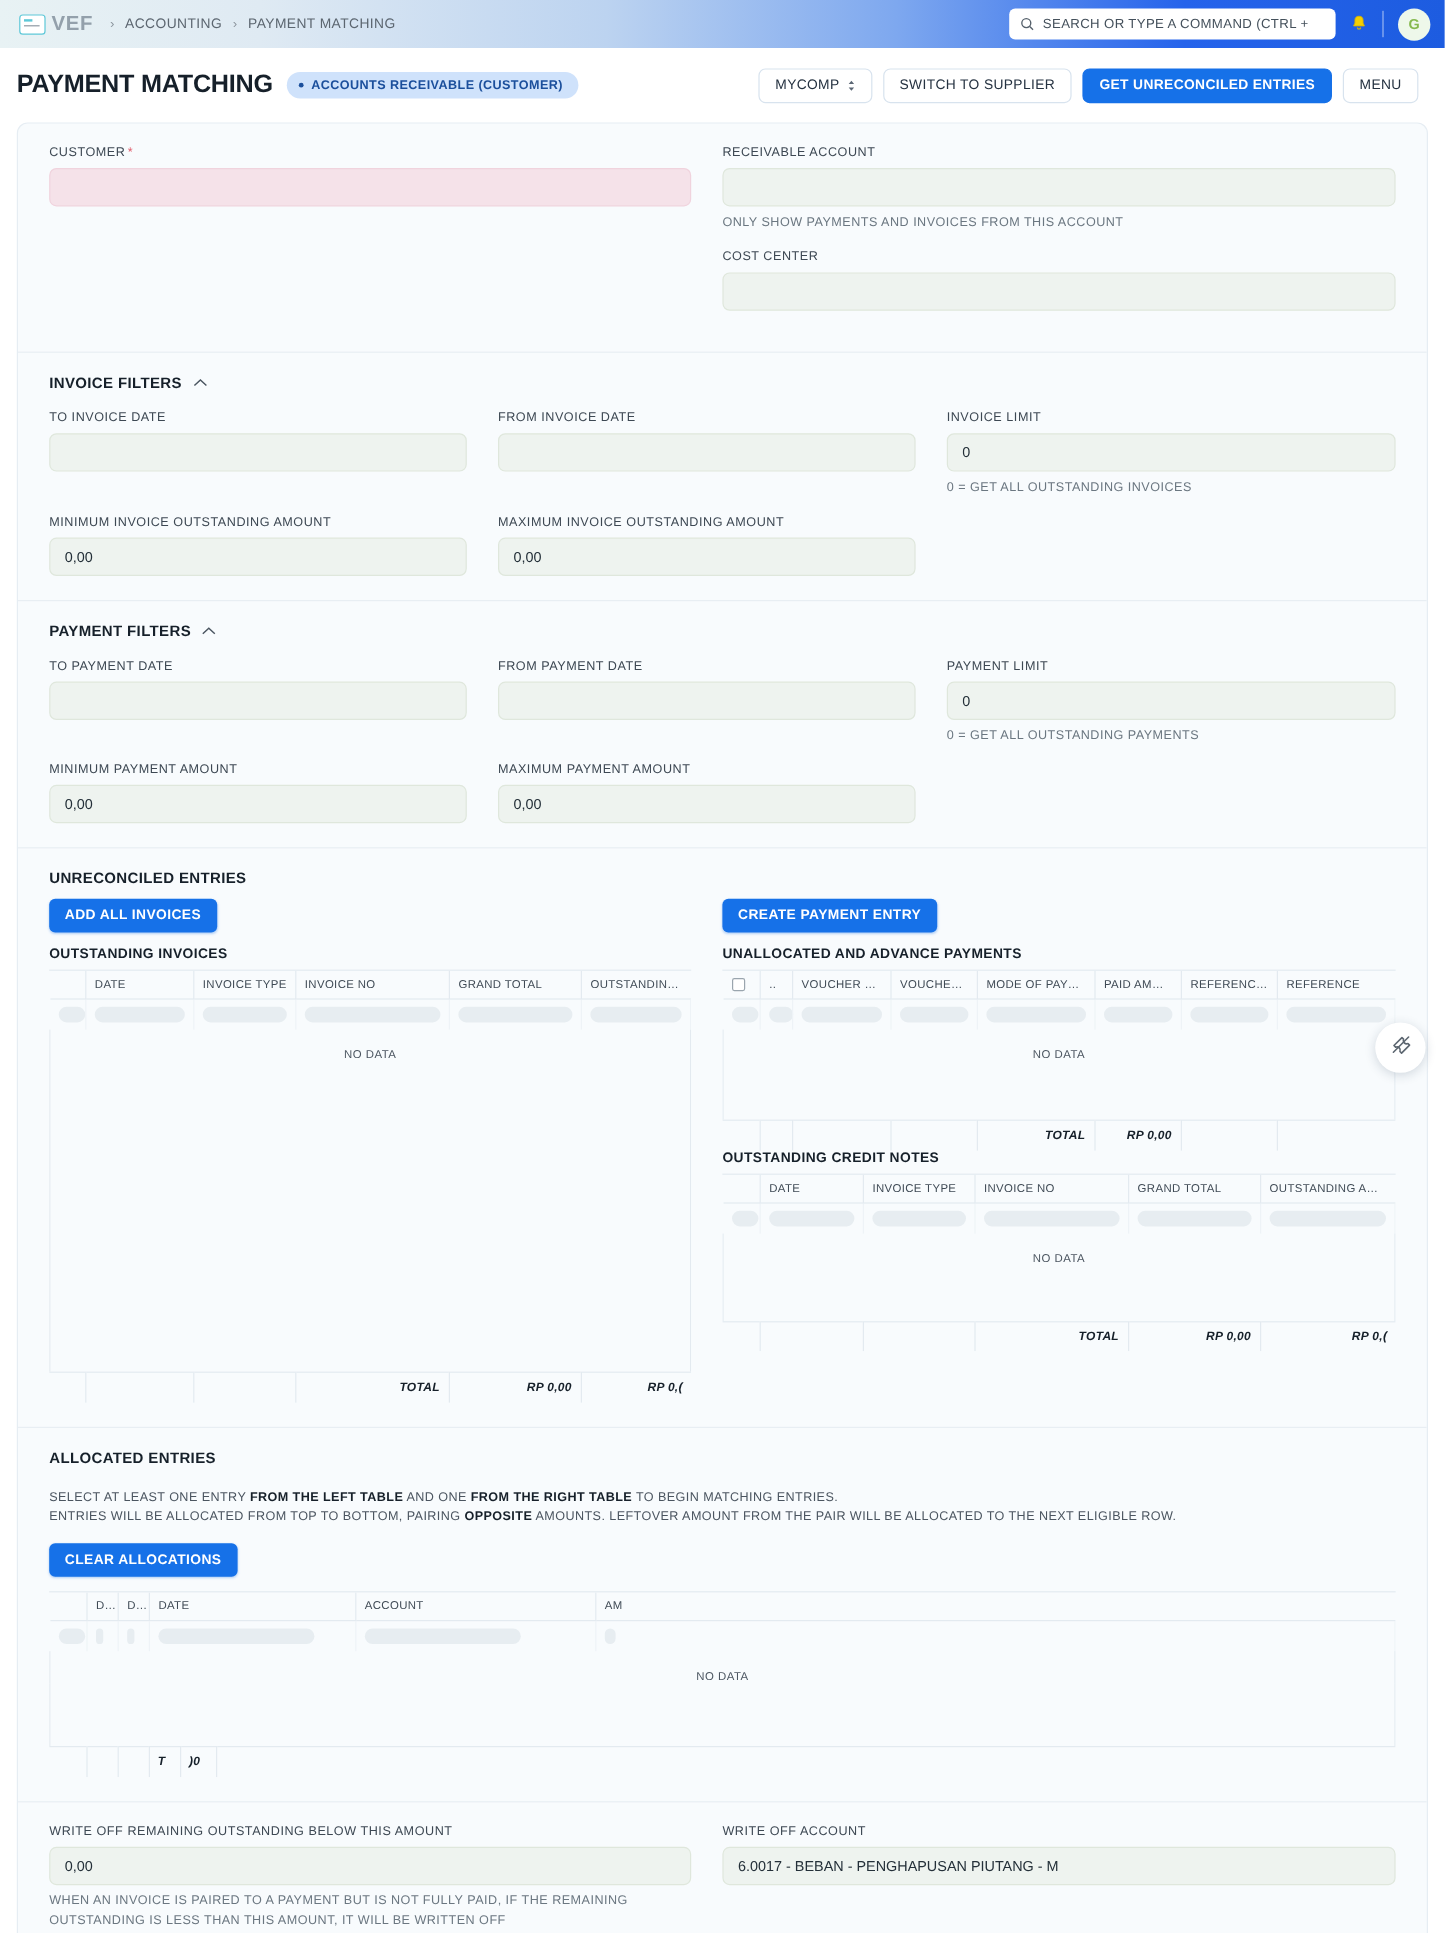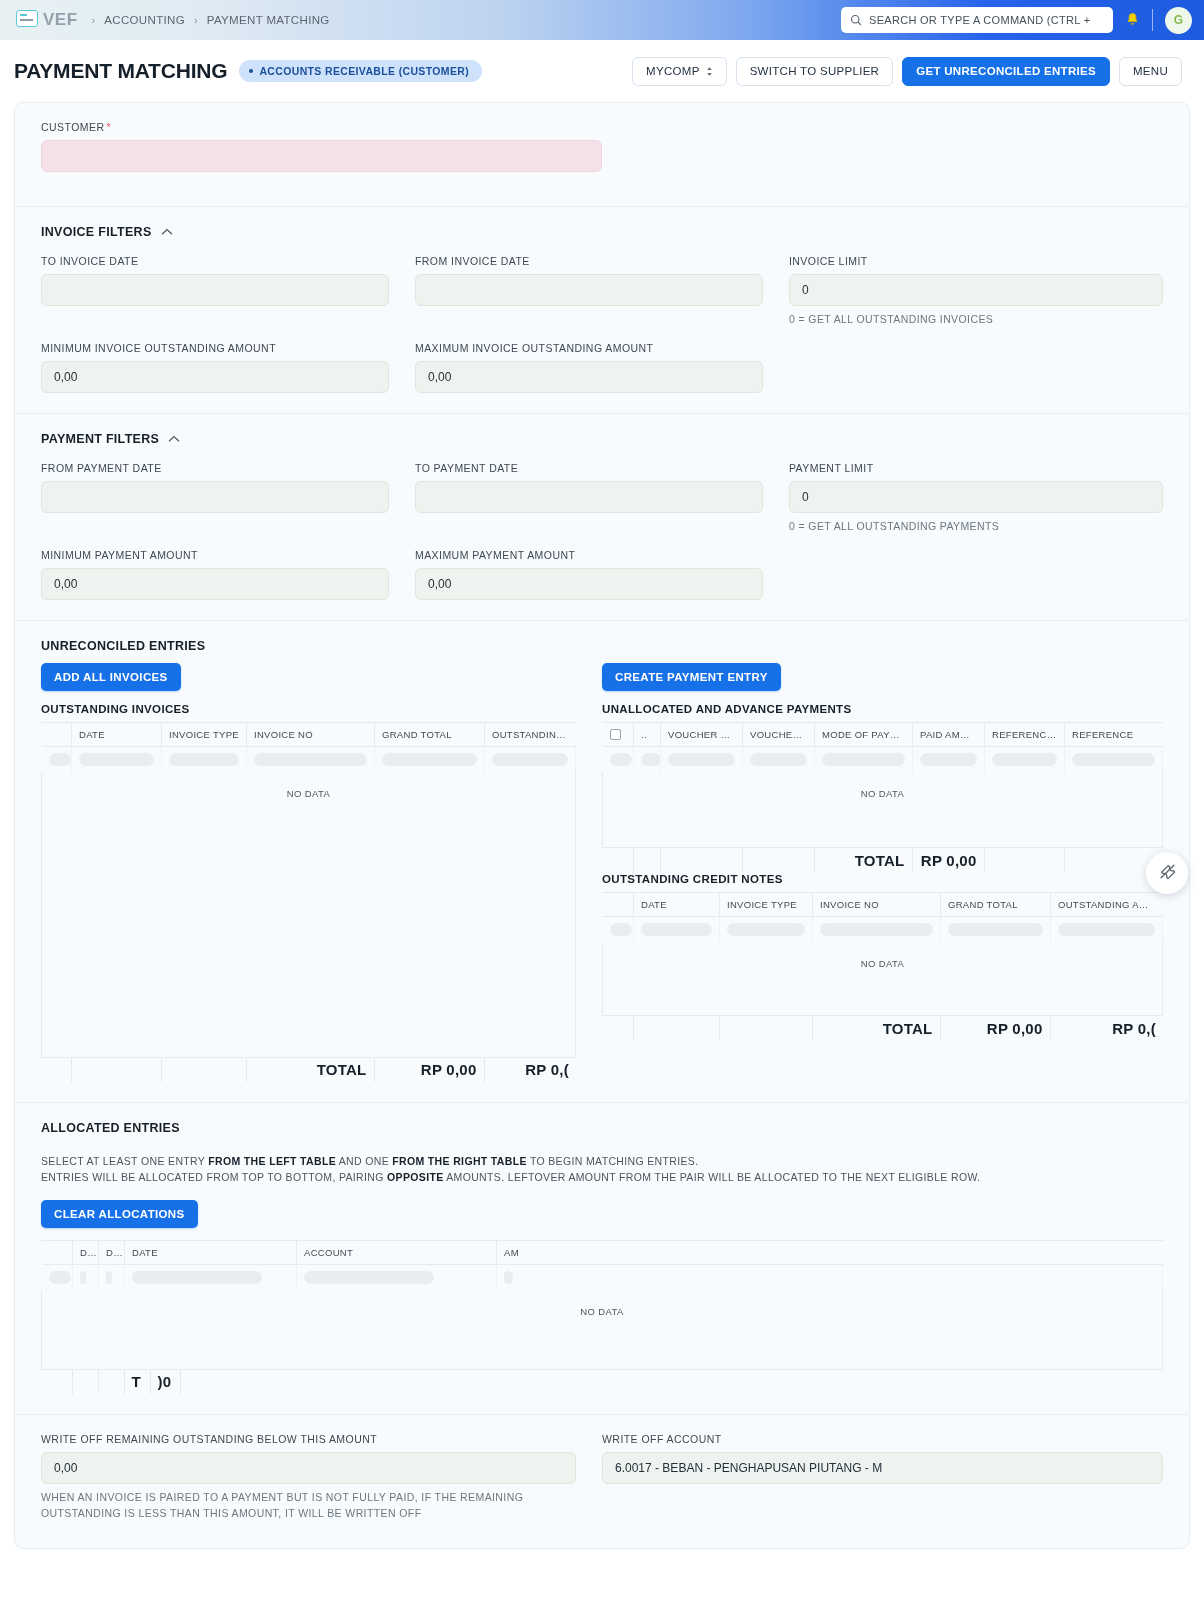--- a/index.html
+++ b/index.html
@@ -14,21 +14,21 @@
   
   .topnav {
     height: 40px;
     display: flex;
     align-items: center;
     padding: 0 12px 0 16px;
     background: linear-gradient(90deg, #e8f2f4 0%, #dfeaf3 18%, #bcd3f0 42%, #7ea8ef 62%, #2563eb 82%, #1d5ce0 100%);
     position: relative;
     z-index: 5;
   }
-  .brand { display: flex; align-items: flex-start; gap: 5px; }
+  .brand { display: flex; align-items: center; gap: 5px; }
   .brand-mark {
     width: 22px; height: 17px;
     border: 1.5px solid #5ec8d8;
     border-radius: 3px;
     background: #ffffff;
     position: relative;
   }
   .brand-mark:before {
     content: "";
     position: absolute; left: 3px; top: 3px;
@@ -183,22 +183,22 @@
     text-align: center;
     font-size: 9.5px; letter-spacing: .4px; color: #4b5560;
     text-transform: uppercase; padding: 16px 0 0;
     border-left: 1px solid #e3eaf0; border-right: 1px solid #e3eaf0;
   }
   .tbl-body-space { height: 46px; border-left: 1px solid #e3eaf0; border-right: 1px solid #e3eaf0; }
   .tfoot-tbl { width: 100%; border-collapse: collapse; table-layout: fixed; border-top: 1px solid #e3eaf0; }
   .tfoot-tbl td {
     height: 25px; padding: 0 7px;
     border-right: 1px solid #e3eaf0;
-    font-size: 15px; font-weight: 700; letter-spacing: .25px;
-    color: #16202a; text-transform: uppercase;
+    font-size: 10px; font-weight: 700; letter-spacing: .25px;
+    color: #16202a; text-transform: uppercase; font-style: italic;
   }
   .tfoot-tbl td:last-child { border-right: 0; }
   .ta-r { text-align: right; }
 
   .cbx {
     width: 11px; height: 11px; border: 1px solid #9aa5ae;
     border-radius: 2px; background: #fff; display: inline-block; vertical-align: middle;
   }
 
   .btn-row { display: flex; margin-bottom: 12px; }
@@ -286,20 +286,31 @@
   <div class="sec">
     <div class="grid2">
       <div class="col">
         <div class="fld">
           <label class="lbl">
             <span>CUSTOMER</span><span class="req">*</span>
           </label>
           <input class="inp error" value="" style="">
         </div>
       </div>
+      <div class="col">
+        <div class="fld">
+          <label class="lbl">RECEIVABLE ACCOUNT</label>
+          <input class="inp" value="" style="">
+          <span class="hint">ONLY SHOW PAYMENTS AND INVOICES FROM THIS ACCOUNT</span>
+        </div>
+        <div class="fld">
+          <label class="lbl">COST CENTER</label>
+          <input class="inp" value="" style="">
+        </div>
+      </div>
     </div>
   </div>
 
   <div class="sec">
     <div class="sec-title-row">
       <span class="sec-title">INVOICE FILTERS</span>
       <span class="chev">
         <svg width="12" height="8" viewBox="0 0 12 8">
             <path d="M1 6.2 6 1.6l5 4.6" fill="none" stroke="#4a5560" stroke-width="1.2"></path>
           </svg>
@@ -337,25 +348,25 @@
     <div class="sec-title-row">
       <span class="sec-title">PAYMENT FILTERS</span>
       <span class="chev">
         <svg width="12" height="8" viewBox="0 0 12 8">
             <path d="M1 6.2 6 1.6l5 4.6" fill="none" stroke="#4a5560" stroke-width="1.2"></path>
           </svg>
       </span>
     </div>
     <div class="grid3">
       <div class="c3">
+        <label class="lbl">TO PAYMENT DATE</label>
+        <input class="inp" value="" style="">
+      </div>
+      <div class="c3">
         <label class="lbl">FROM PAYMENT DATE</label>
-        <input class="inp" value="" style="">
-      </div>
-      <div class="c3">
-        <label class="lbl">TO PAYMENT DATE</label>
         <input class="inp" value="" style="">
       </div>
       <div class="c3">
         <label class="lbl">PAYMENT LIMIT</label>
         <input class="inp" value="0" style="">
         <span class="hint">0 = GET ALL OUTSTANDING PAYMENTS</span>
       </div>
     </div>
     <div class="grid3" style="margin-top:14px;">
       <div class="c3">

